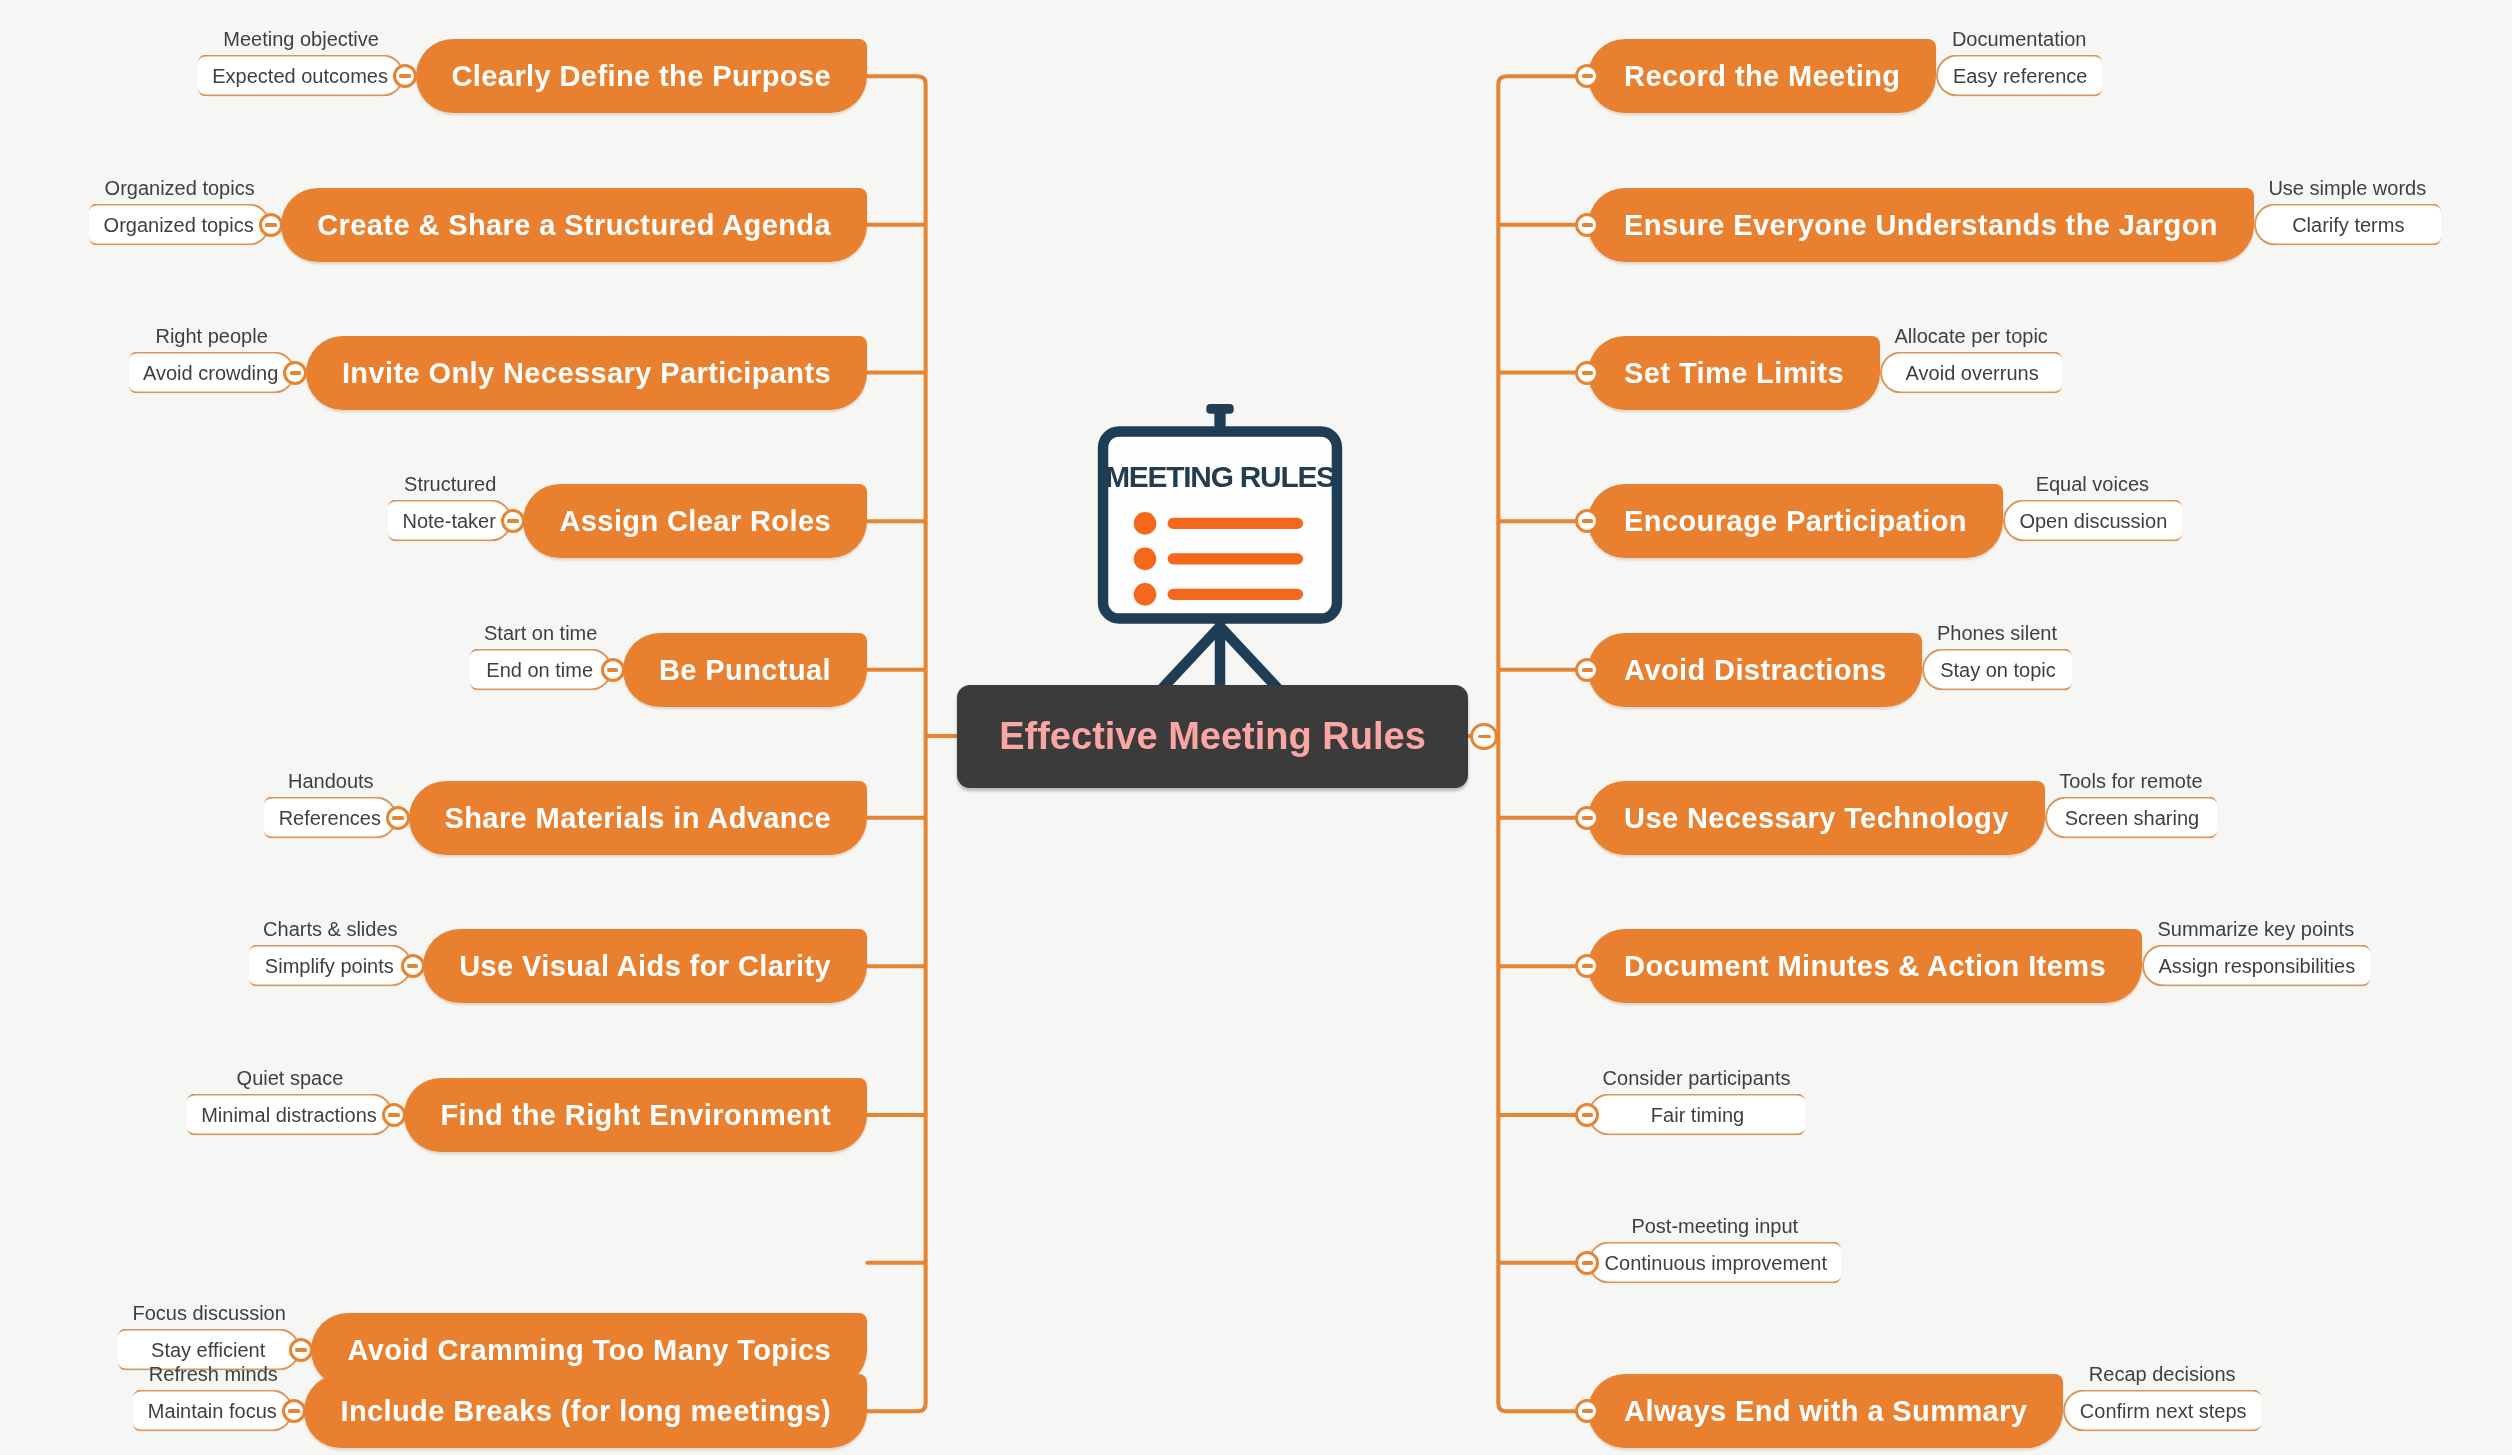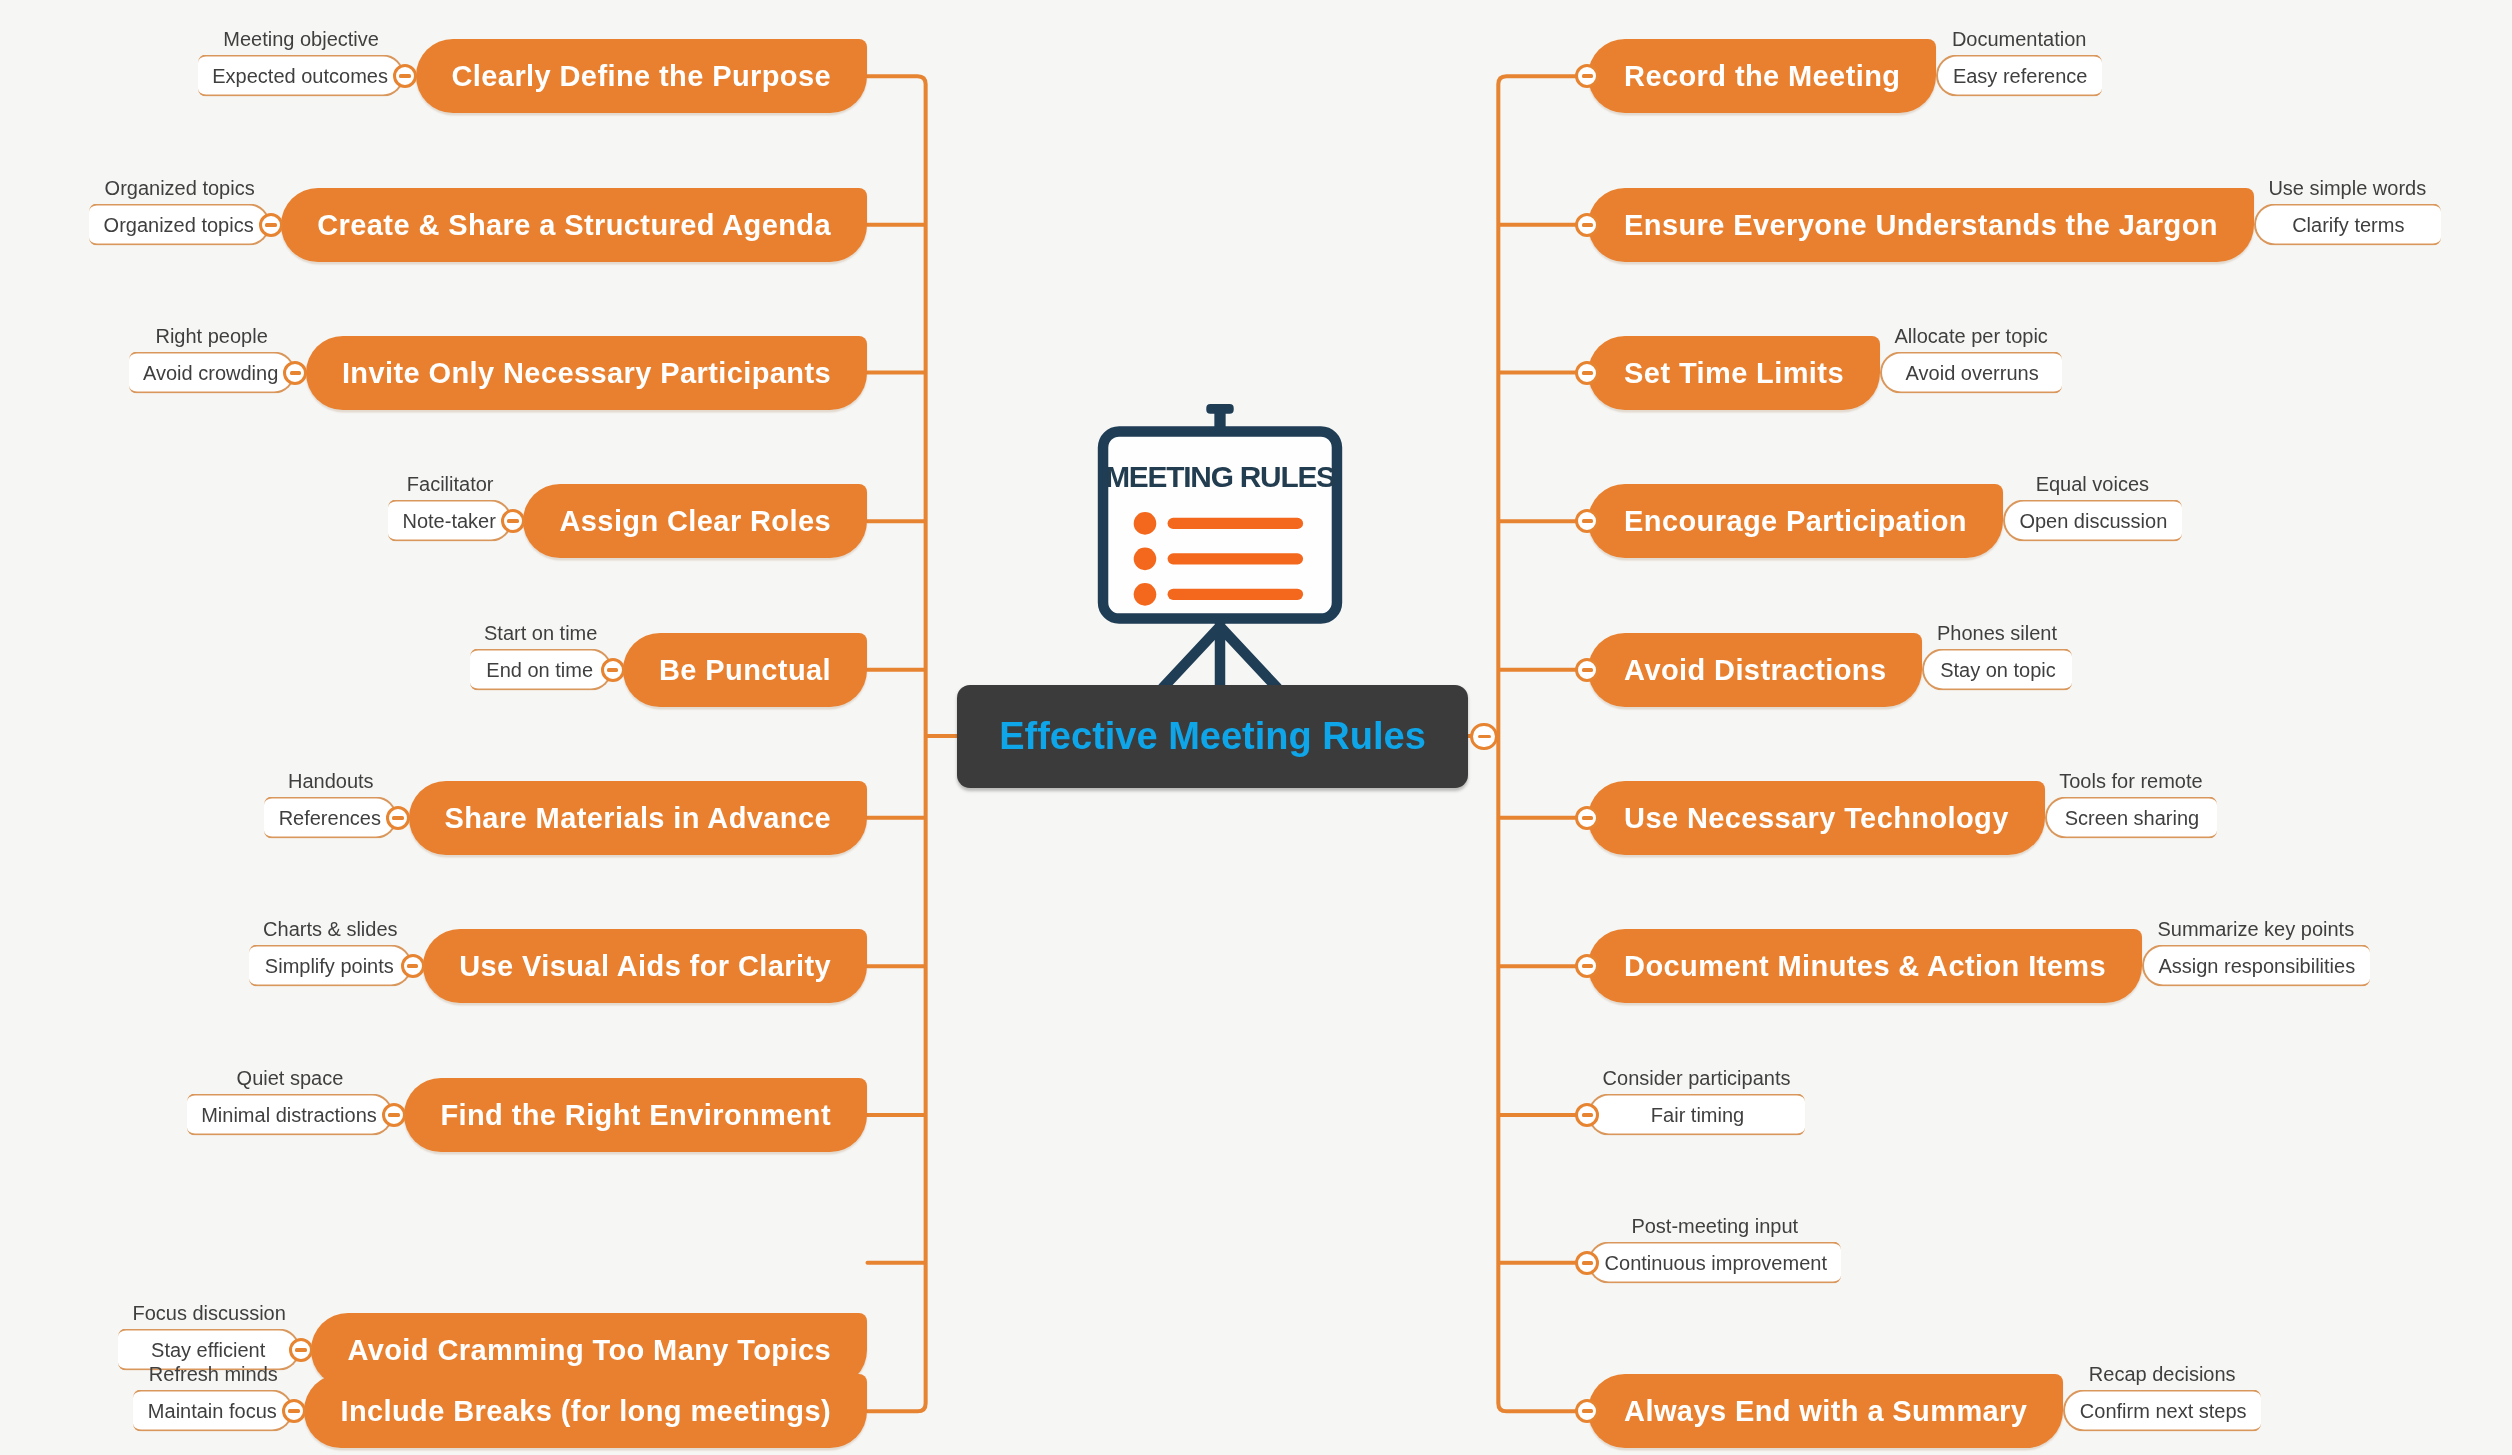--- a/index.html
+++ b/index.html
@@ -46,21 +46,21 @@
   .lbl.t{padding:0 14.5px 4px;align-self:center;text-align:center;}
   .pill{align-self:stretch;background:#fff;border-top:2.4px solid var(--tan);
     border-bottom:2.4px solid var(--tan);padding:6.5px 14.5px 7.3px;text-align:center;}
   .side-l .pill{border-right:2.4px solid var(--tan);border-radius:8px 21px 21px 8px;}
   .side-r .pill{border-left:2.4px solid var(--tan);border-radius:21px 8px 8px 21px;}
 
   
   #centerRow{position:absolute;left:957px;top:685px;height:103px;display:flex;
     align-items:center;z-index:4;}
   .center-box{height:103px;min-width:511px;box-sizing:border-box;display:flex;align-items:center;
-    justify-content:center;padding:0 34px;background:var(--dark);color:#0ea5e9;font-weight:bold;
+    justify-content:center;padding:0 34px;background:var(--dark);color:#fca5a5;font-weight:bold;
     font-size:38px;border-radius:13px;box-shadow:0 2.4px 3.2px rgba(0,0,0,.25);}
   .collapse.big{width:27.5px;height:27.5px;margin-left:2.4px;}
   .collapse.big .minus{width:13px;height:3.2px;}
 </style>
 </head>
 <body>
 
 <div id="canvas">
 
   <svg id="connectors" width="2512" height="1456" viewBox="0 0 3110 1802">
@@ -126,21 +126,21 @@
         <span class="lbl b">Avoid crowding</span>
       </div>
     </div>
     <div class="collapse">
       <span class="minus"></span>
     </div>
     <div class="topic">Invite Only Necessary Participants</div>
   </div>
       <div class="branch-row side-l" style="top: 482px;">
     <div class="subgroup">
-      <div class="lbl t">Facilitator</div>
+      <div class="lbl t">Structured</div>
       <div class="pill">
         <span class="lbl b">Note-taker</span>
       </div>
     </div>
     <div class="collapse">
       <span class="minus"></span>
     </div>
     <div class="topic">Assign Clear Roles</div>
   </div>
       <div class="branch-row side-l" style="top: 631px;">

